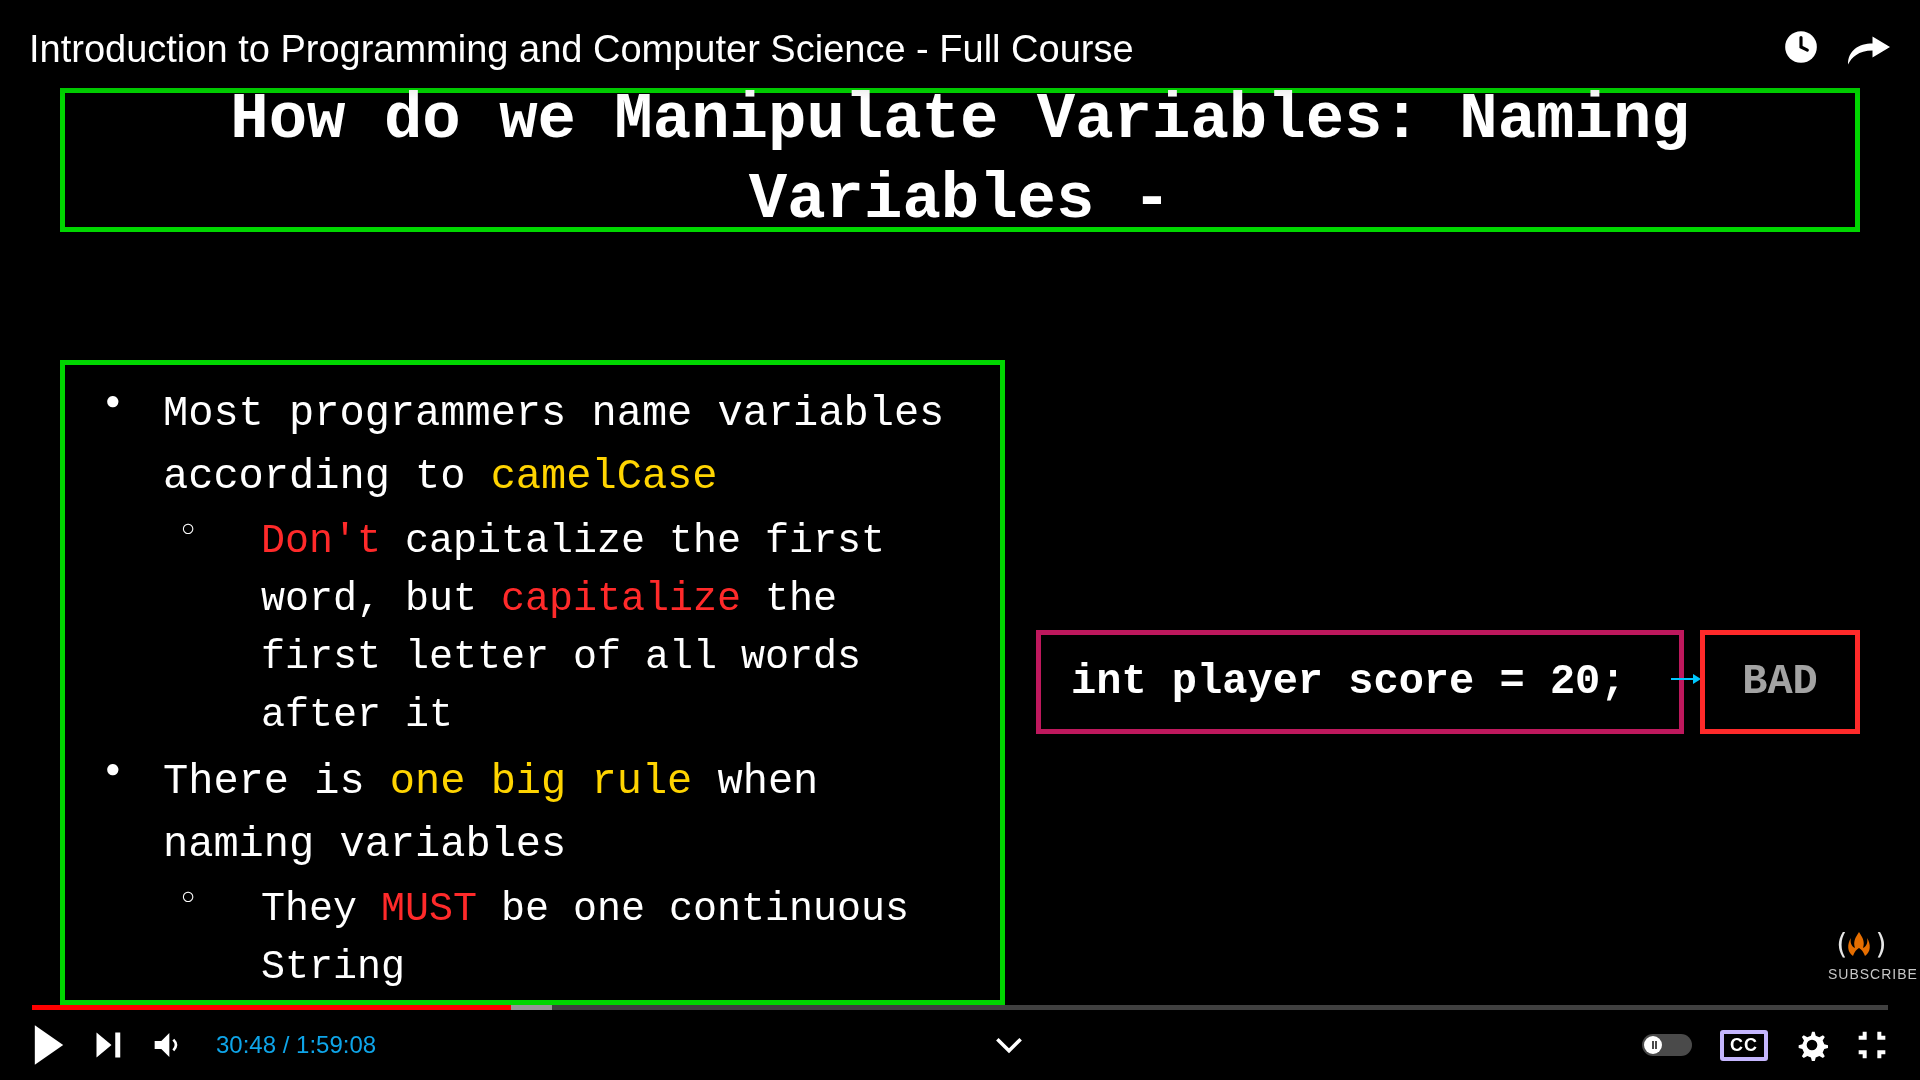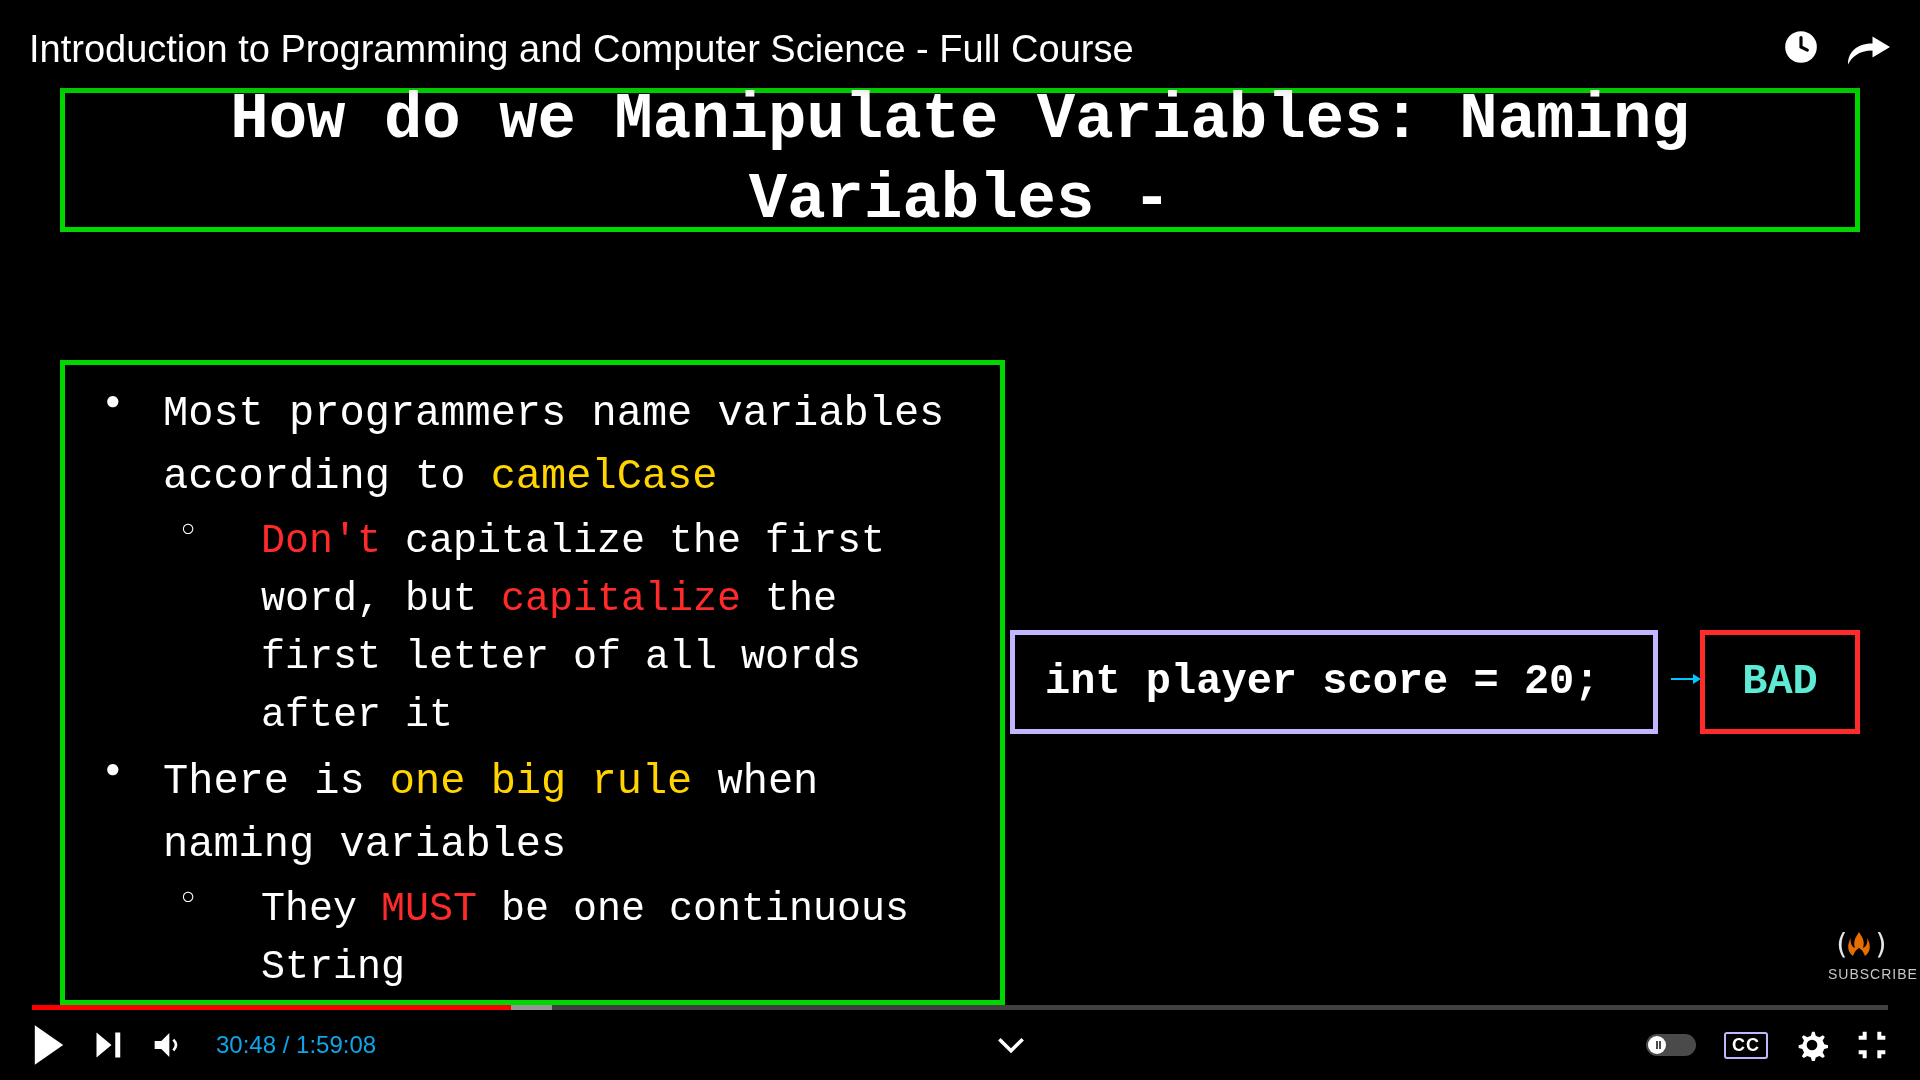--- a/index.html
+++ b/index.html
@@ -108,43 +108,43 @@
   top: 0;
   font-size: 24px;
   color: #fff;
 }
 .hl-yellow { color: #ffd400; }
 .hl-red { color: #ff2a2a; }
 
 .code-box {
   position: absolute;
   top: 630px;
-  left: 1010px;
+  left: 1036px;
   width: 648px;
   height: 104px;
-  border: 5px solid #c4b5fd;
+  border: 5px solid #be185d;
   display: flex;
   align-items: center;
   padding-left: 30px;
   font-size: 42px;
   color: #fff;
   font-weight: bold;
 }
 .bad-box {
   position: absolute;
   top: 630px;
   left: 1700px;
   width: 160px;
   height: 104px;
   border: 5px solid #ff2a2a;
   display: flex;
   align-items: center;
   justify-content: center;
   font-size: 42px;
-  color: #5eead4;
+  color: #a3a3a3;
   font-weight: bold;
 }
 .arrow {
   position: absolute;
   top: 678px;
   left: 1671px;
   width: 28px;
   height: 2px;
   background: #00c8ff;
 }
@@ -226,21 +226,21 @@
 }
 .autoplay .knob::before {
   content: "";
   width: 2px; height: 8px;
   background: #4a4a4a;
   box-shadow: 3px 0 0 #4a4a4a;
 }
 .cc-btn {
   font-size: 18px;
   font-weight: bold;
-  border: 2px solid #c4b5fd;
+  border: 4px solid #c4b5fd;
   padding: 1px 6px;
   border-radius: 3px;
   letter-spacing: 1px;
 }
 </style>
 </head>
 <body>
 
 <div class="slide">
   <div class="slide-title-box">

